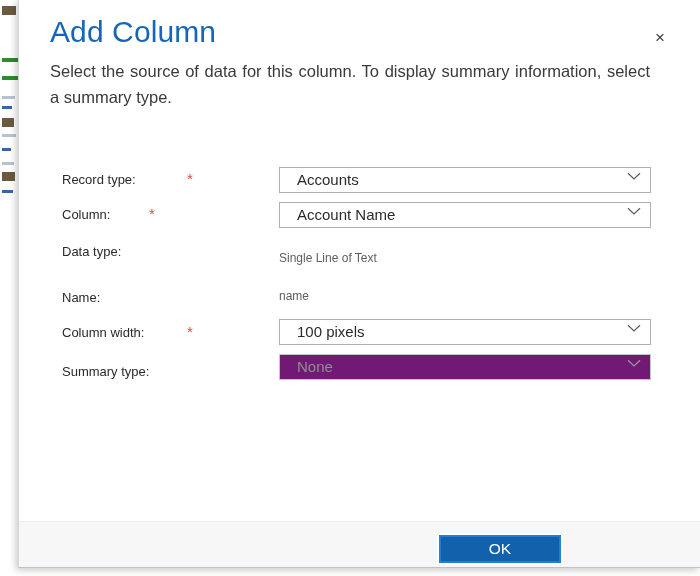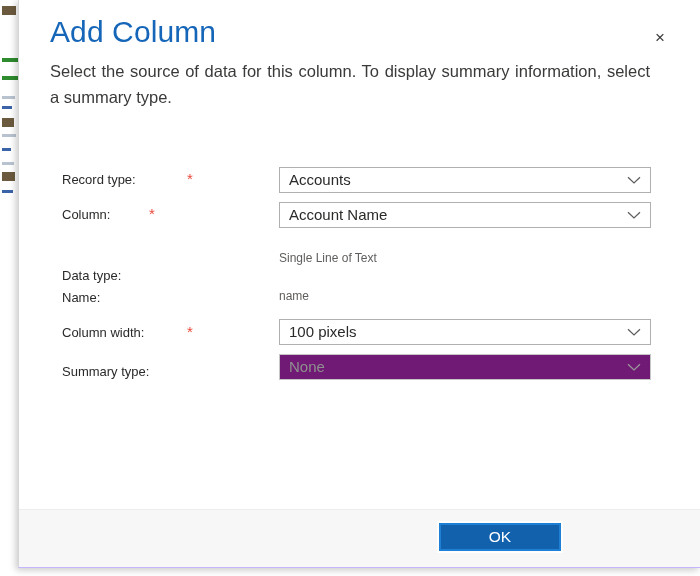--- a/index.html
+++ b/index.html
@@ -129,22 +129,21 @@
     color: #e8483a;
     font-size: 15px;
     line-height: 22px;
     font-family: "Liberation Sans", sans-serif;
   }
   .select {
     height: 26px;
     border: 1px solid #b0b0b0;
     background: #ffffff;
     display: flex;
-    align-items: center;
-    padding: 0 8px 0 9px;
+    padding: 0 8px 0 17px;
     font-size: 15px;
     color: #2b2a29;
     cursor: pointer;
     box-sizing: border-box;
     position: absolute;
     left: 260px;
     width: 372px;
     user-select: none;
   }
   .select .val {
@@ -178,21 +177,21 @@
     line-height: 26px;
     white-space: nowrap;
   }
 
   
   .footer {
     position: absolute;
     left: 0;
     right: 0;
     bottom: 0;
-    height: 58px;
+    height: 46px;
     background: #f7f7f7;
     border-top: 1px solid #ededed;
     box-sizing: border-box;
   }
   .btn {
     position: absolute;
     top: 11px;
     height: 32px;
     font-size: 15.5px;
     font-family: "Liberation Sans", sans-serif;
@@ -272,21 +271,21 @@
     </div>
     <div class="select" style="top:47px;">
       <span class="val">Account Name</span>
       <span class="chev">
         <svg width="16" height="16" viewBox="0 0 16 16">
             <path d="M2 5.2 L8 11 L14 5.2" fill="none" stroke="#5c5c5c" stroke-width="1.2"></path>
           </svg>
       </span>
     </div>
 
-    <div class="row" style="top:108px;">
+    <div class="row" style="top:84px;">
       <span class="lbl">Data type:</span>
     </div>
     <div class="readonly" style="top:90px;">Single Line of Text</div>
 
     <div class="row" style="top:130px;">
       <span class="lbl">Name:</span>
     </div>
     <div class="readonly" style="top:128px;">name</div>
 
     <div class="row" style="top:165px;">

